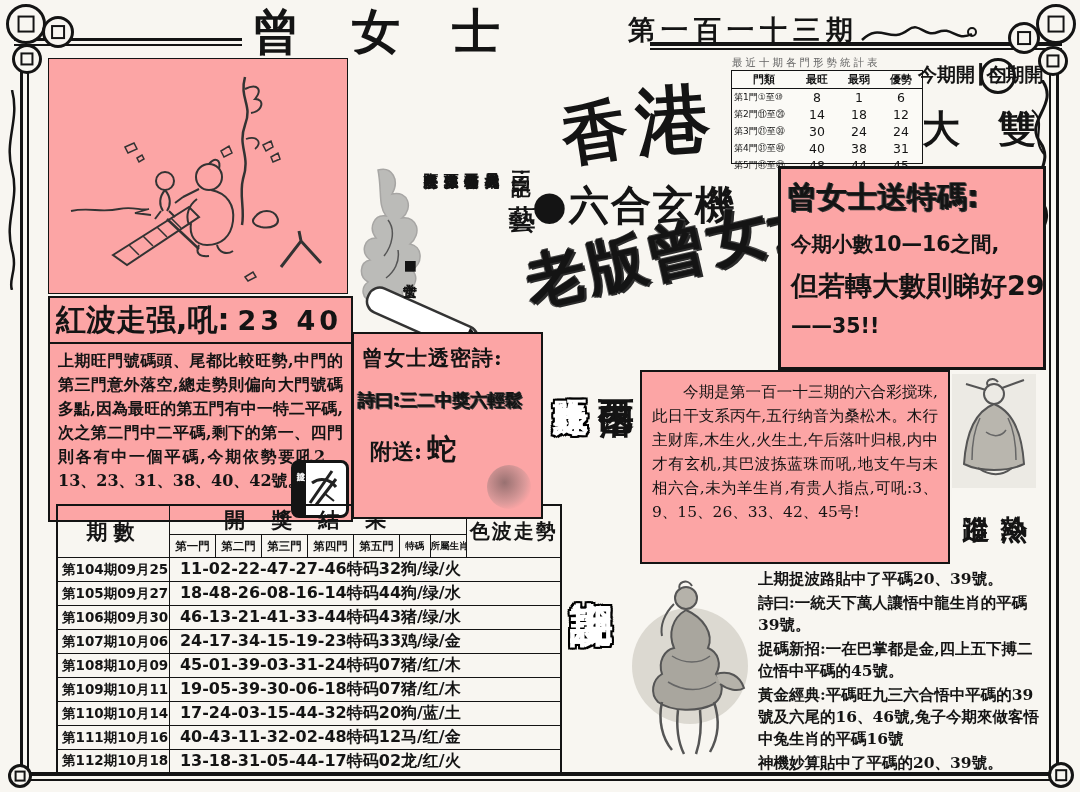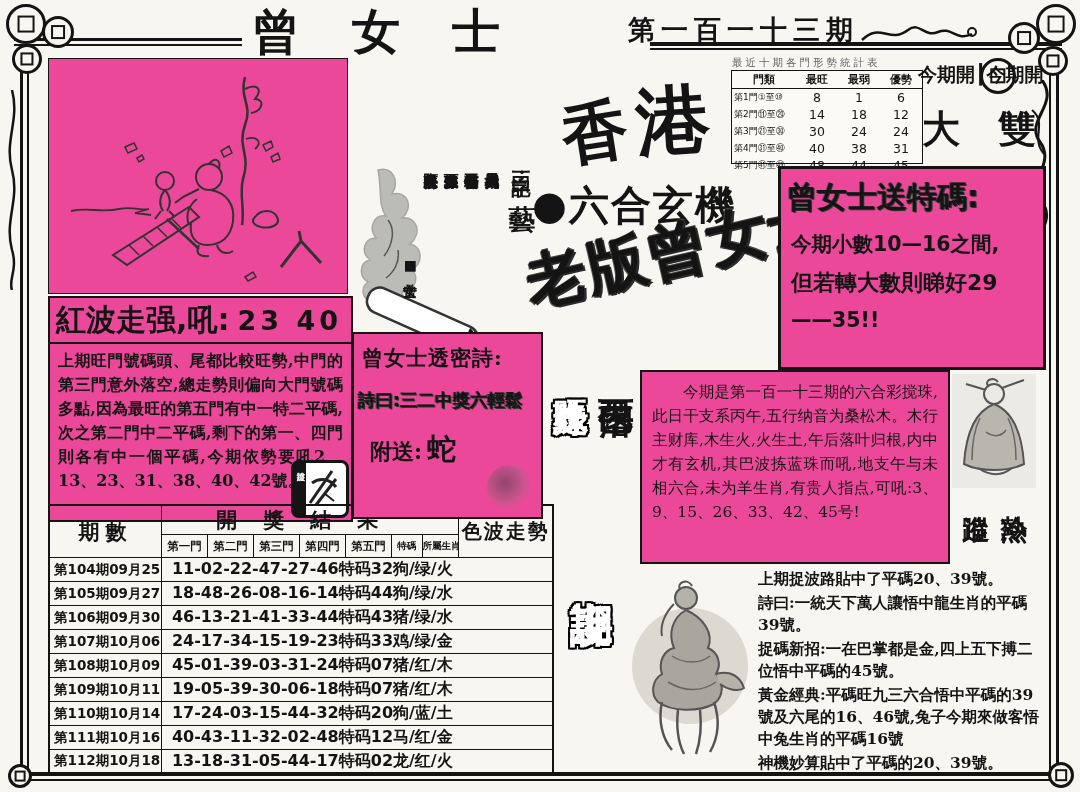--- a/index.html
+++ b/index.html
@@ -7,24 +7,24 @@
         font-family:"DejaVu Sans","Liberation Sans",sans-serif;color:#141414;}
   .abs{position:absolute;}
   .serif{font-family:"DejaVu Serif","Liberation Serif",serif;}
   .vtext{writing-mode:vertical-rl;text-orientation:upright;}
   .outline-txt{color:#fff;text-shadow:-2px -2px 0 #000,2px -2px 0 #000,-2px 2px 0 #000,2px 2px 0 #000,-2px 0 0 #000,2px 0 0 #000,0 -2px 0 #000,0 2px 0 #000;}
   
   .hline{position:absolute;background:#141414;}
   .coin{position:absolute;border:3px solid #141414;border-radius:50%;background:#f8f6f1;}
   .coin::before{content:"";position:absolute;left:50%;top:50%;transform:translate(-50%,-50%);
         width:38%;height:38%;border:2px solid #141414;}
-  .box{position:absolute;border:2px solid #141414;background:#ec4899;}
+  .box{position:absolute;border:2px solid #141414;background:#fca5a5;}
   table{border-collapse:collapse;}
   
-  .restab{width:100%;height:100%;table-layout:fixed;}
+  .restab{width:100%;height:100%;table-layout:fixed;margin-left:8px;}
   .restab th,.restab td{border:1.5px solid #141414;padding:0;overflow:hidden;white-space:nowrap;}
   .restab .hdr-big{font-size:21px;font-weight:900;letter-spacing:6px;}
   .restab .sub{font-size:11.5px;font-weight:700;letter-spacing:0;}
   .restab .subsm{font-size:9.5px;font-weight:700;}
   .restab td.date{font-size:13.5px;font-weight:700;text-align:left;padding-left:4px;border-right:1.5px solid #141414;}
   .restab td.res{font-size:16px;font-weight:700;text-align:left;padding-left:10px;border-left:none;}
   .restab td{border-left:none;border-right:none;}
   
   .stats{width:100%;height:100%;table-layout:fixed;}
   .stats th{font-size:11px;font-weight:700;border-bottom:1.5px solid #141414;padding:1px 0;}
@@ -275,21 +275,21 @@
   </div>
 
   <div class="abs" style="left:918px;top:62px;width:122px;text-align:center;">
     <div style="font-size:19px;font-weight:900;white-space:nowrap;">今期開┃今期開</div>
     <div style="font-size:38px;font-weight:900;margin-top:16px;white-space:nowrap;">大　雙</div>
   </div>
 
   <div class="box" style="left:778px;top:166px;width:262px;height:198px;border-width:3px;">
     <div style="font-size:30px;font-weight:900;padding:8px 4px 2px 6px;white-space:nowrap;" class="streak">曾女士送特碼:</div>
     <div style="font-size:20.5px;font-weight:800;padding:10px 6px 0 10px;white-space:nowrap;">今期小數10—16之間,</div>
-    <div style="font-size:22px;font-weight:800;padding:10px 6px 0 10px;white-space:nowrap;">但若轉大數則睇好29</div>
+    <div style="font-size:27px;font-weight:800;padding:10px 6px 0 10px;white-space:nowrap;">但若轉大數則睇好29</div>
     <div style="font-size:20.5px;font-weight:800;padding:10px 6px 0 10px;white-space:nowrap;">——35!!</div>
   </div>
 
   <div class="abs vtext outline-txt" style="left:548px;top:372px;height:190px;font-size:35px;font-weight:900;line-height:1.25;">綠珠走旺</div>
   <div class="abs vtext" style="left:594px;top:372px;height:190px;font-size:36px;font-weight:900;line-height:1.25;">已落丙午</div>
   <div class="box" style="left:640px;top:370px;width:306px;height:190px;">
     <div class="serif" style="padding:8px 10px;font-size:15.5px;line-height:1.55;text-align:justify;text-indent:2em;">今期是第一百一十三期的六合彩搅珠,此日干支系丙午,五行纳音为桑松木。木行主财库,木生火,火生土,午后落叶归根,内中才有玄机,其巴波拣蓝珠而吼,地支午与未相六合,未为羊生肖,有贵人指点,可吼:3、9、15、26、33、42、45号!</div>
   </div>
   <svg class="abs" style="left:950px;top:372px;" width="88" height="118" viewBox="0 0 88 118">
     <rect x="2" y="2" width="84" height="114" fill="#eceae4"></rect>

